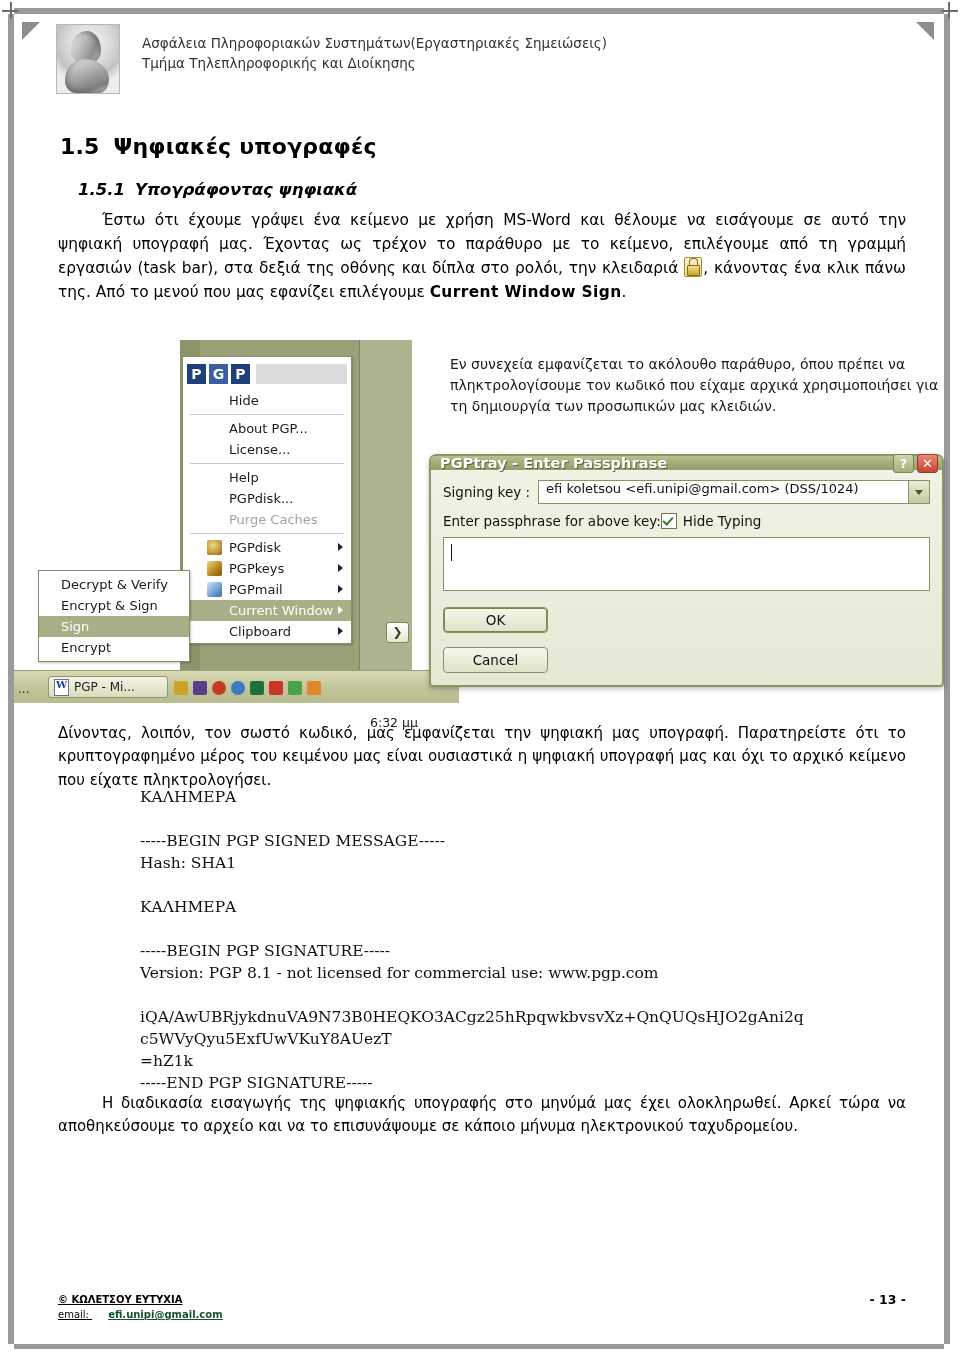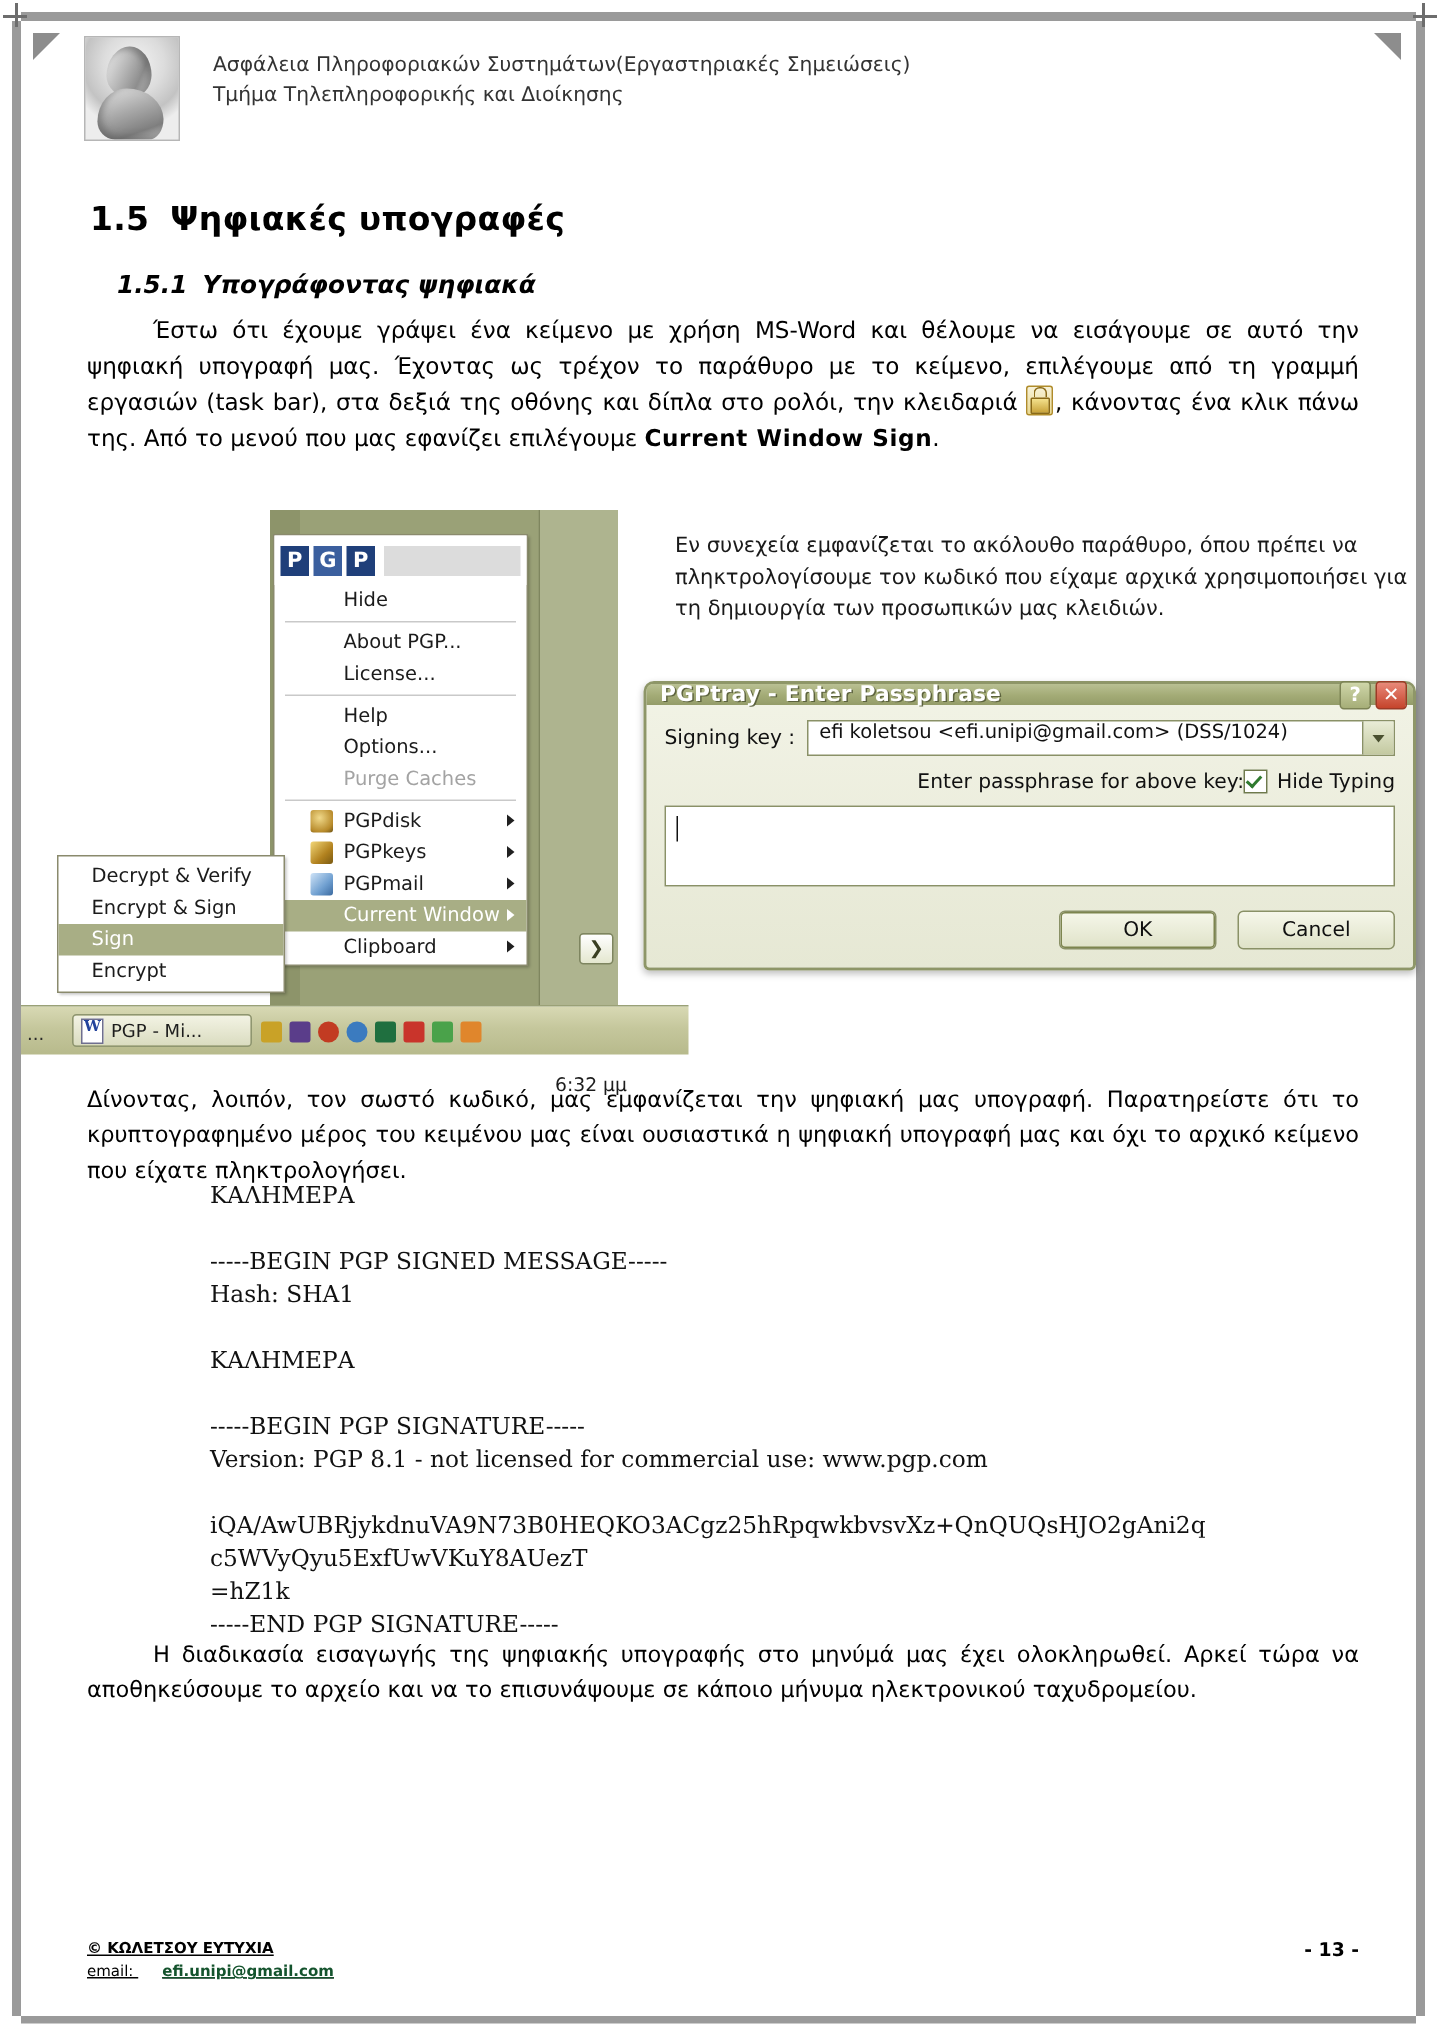--- a/index.html
+++ b/index.html
@@ -461,21 +461,21 @@
   .combo .arrow-box::after {
     content: "";
     width: 0; height: 0;
     border-top: 5px solid #4a5030;
     border-left: 4px solid transparent;
     border-right: 4px solid transparent;
   }
   .row2 {
     display: flex;
     align-items: center;
-    justify-content: flex-end;
+    justify-content: flex-start;
     margin-top: 9px;
   }
   .row2 .lbl { font-size: 13.5px; color: #111111; }
   .chk-wrap { display: flex; align-items: center; gap: 6px; }
   .chkbox {
     width: 14px; height: 14px;
     background: #ffffff;
     border: 1px solid #6f7a4c;
     position: relative;
   }
@@ -499,20 +499,21 @@
     position: absolute;
     left: 7px; top: 6px;
     width: 1px; height: 17px;
     background: #111111;
   }
   .dlg-buttons {
     margin-top: 16px;
     display: flex;
     justify-content: flex-end;
     gap: 14px;
+    flex-direction: column;
   }
   .dbtn {
     width: 105px; height: 26px;
     background: linear-gradient(180deg, #f6f7ea 0%, #dfe2c8 100%);
     border: 1px solid #8a9167;
     border-radius: 4px;
     font-size: 13.5px;
     line-height: 24px;
     text-align: center;
     color: #111111;
@@ -635,21 +636,21 @@
       <span class="pgp-letter g">G</span>
       <span class="pgp-letter">P</span>
       <span class="pgp-logo-fill"></span>
     </div>
     <div class="pgp-item">Hide</div>
     <div class="pgp-sep"></div>
     <div class="pgp-item">About PGP...</div>
     <div class="pgp-item">License...</div>
     <div class="pgp-sep"></div>
     <div class="pgp-item">Help</div>
-    <div class="pgp-item">Options...</div>
+    <div class="pgp-item">PGPdisk...</div>
     <div class="pgp-item disabled">Purge Caches</div>
     <div class="pgp-sep"></div>
     <div class="pgp-item">
       <span class="mini-ico ico-disk"></span>
       <span>PGPdisk</span>
       <span class="arrow"></span>
     </div>
     <div class="pgp-item">
       <span class="mini-ico ico-keys"></span>
       <span>PGPkeys</span>

